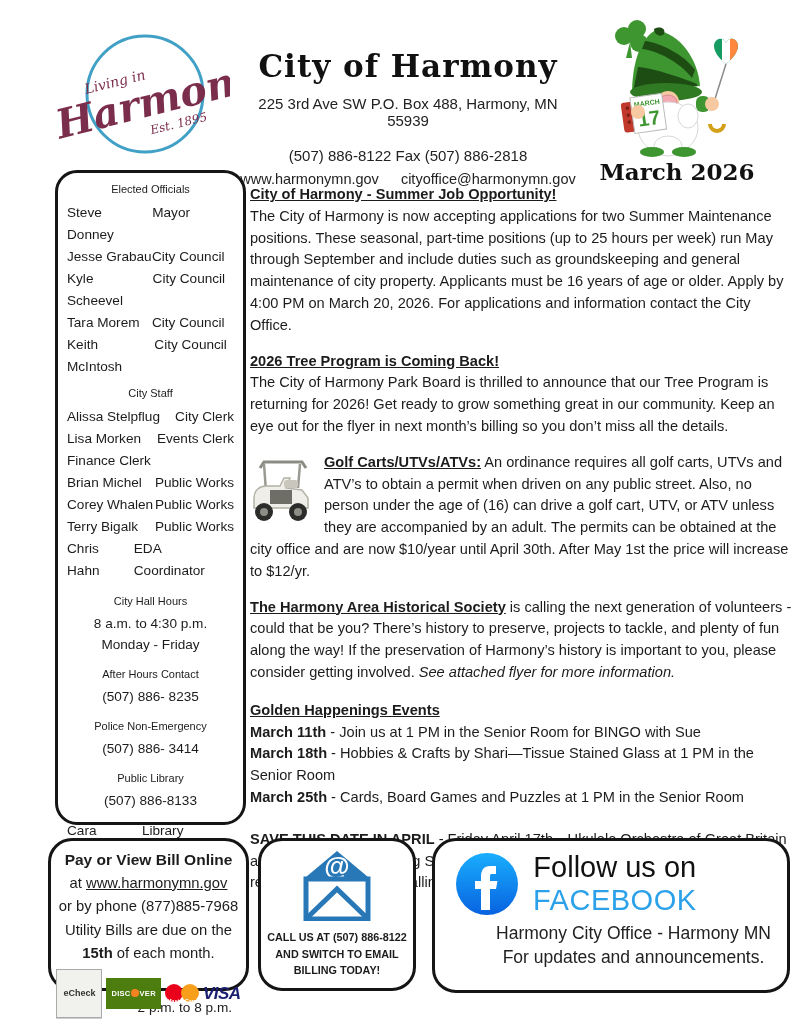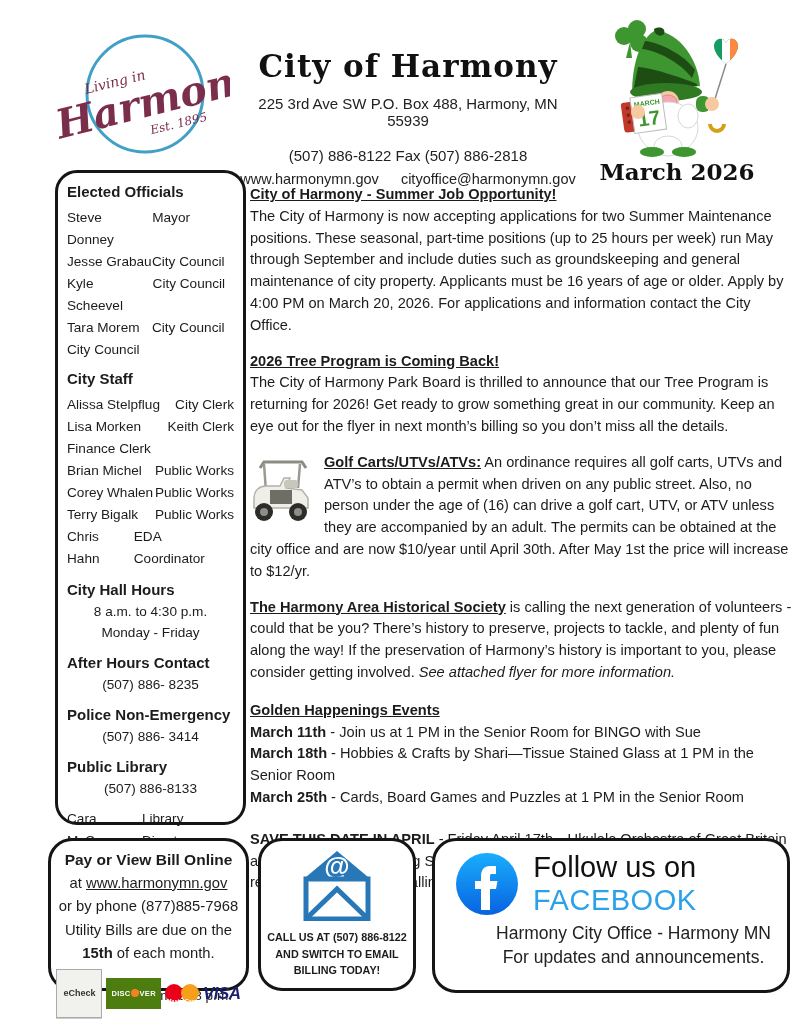--- a/index.html
+++ b/index.html
@@ -14,21 +14,21 @@
   .addr { font-size:15px; margin-top:11px; color:#222; }
   .phone { font-size:15px; margin-top:18px; color:#222; }
   .webline { font-size:14.5px; margin-top:7px; color:#222; display:flex; justify-content:center; gap:22px; }
   .gnome-wrap { position:absolute; left:596px; top:20px; width:162px; height:138px; }
   .issue-date { position:absolute; left:596px; top:158px; width:162px; text-align:center;
                 font-family:"DejaVu Serif", serif; font-weight:bold; font-size:23px; color:#111; }
 
   
   .sidebar { position:absolute; left:55px; top:170px; width:191px; height:655px;
              border:3.5px solid #151515; border-radius:22px; padding:10px 9px 6px 9px; font-size:13.6px; }
-  .sb-head { text-align:left; font-weight:bold; font-size:15px; margin-bottom:7px; }
+  .sb-head { text-align:center; font-weight:normal; font-size:11px; margin-bottom:7px; }
   .sb-row { display:flex; justify-content:space-between; line-height:22px; }
   .sb-row.cols .role { width:82px; text-align:left; }
   .sb-gap { height:9px; }
   .sb-center { text-align:center; line-height:21px; }
   .sb-center .sb-head { margin-bottom:1px; }
   .lib-row { display:flex; justify-content:space-between; line-height:22px; }
   .lib-cont { line-height:22px; }
   .hours-row { display:flex; justify-content:space-between; line-height:22.5px; padding:0 2px 0 14px; }
 
   
@@ -168,32 +168,33 @@
       </div>
     <div class="sb-row cols">
         <span>Kyle Scheevel</span>
         <span class="role">City Council</span>
       </div>
     <div class="sb-row cols">
         <span>Tara Morem</span>
         <span class="role">City Council</span>
       </div>
     <div class="sb-row cols">
+        <span>Keith McIntosh</span>
         <span class="role">City Council</span>
       </div>
 
     <div class="sb-gap"></div>
     <div class="sb-head">City Staff</div>
     <div class="sb-row">
         <span>Alissa Stelpflug</span>
         <span>City Clerk</span>
       </div>
     <div class="sb-row">
         <span>Lisa Morken</span>
-        <span>Keith Clerk</span>
+        <span>Events Clerk</span>
       </div>
     <div class="sb-row">
         <span>Finance Clerk</span>
       </div>
     <div class="sb-row">
         <span>Brian Michel</span>
         <span>Public Works</span>
       </div>
     <div class="sb-row">
         <span>Corey Whalen</span>

